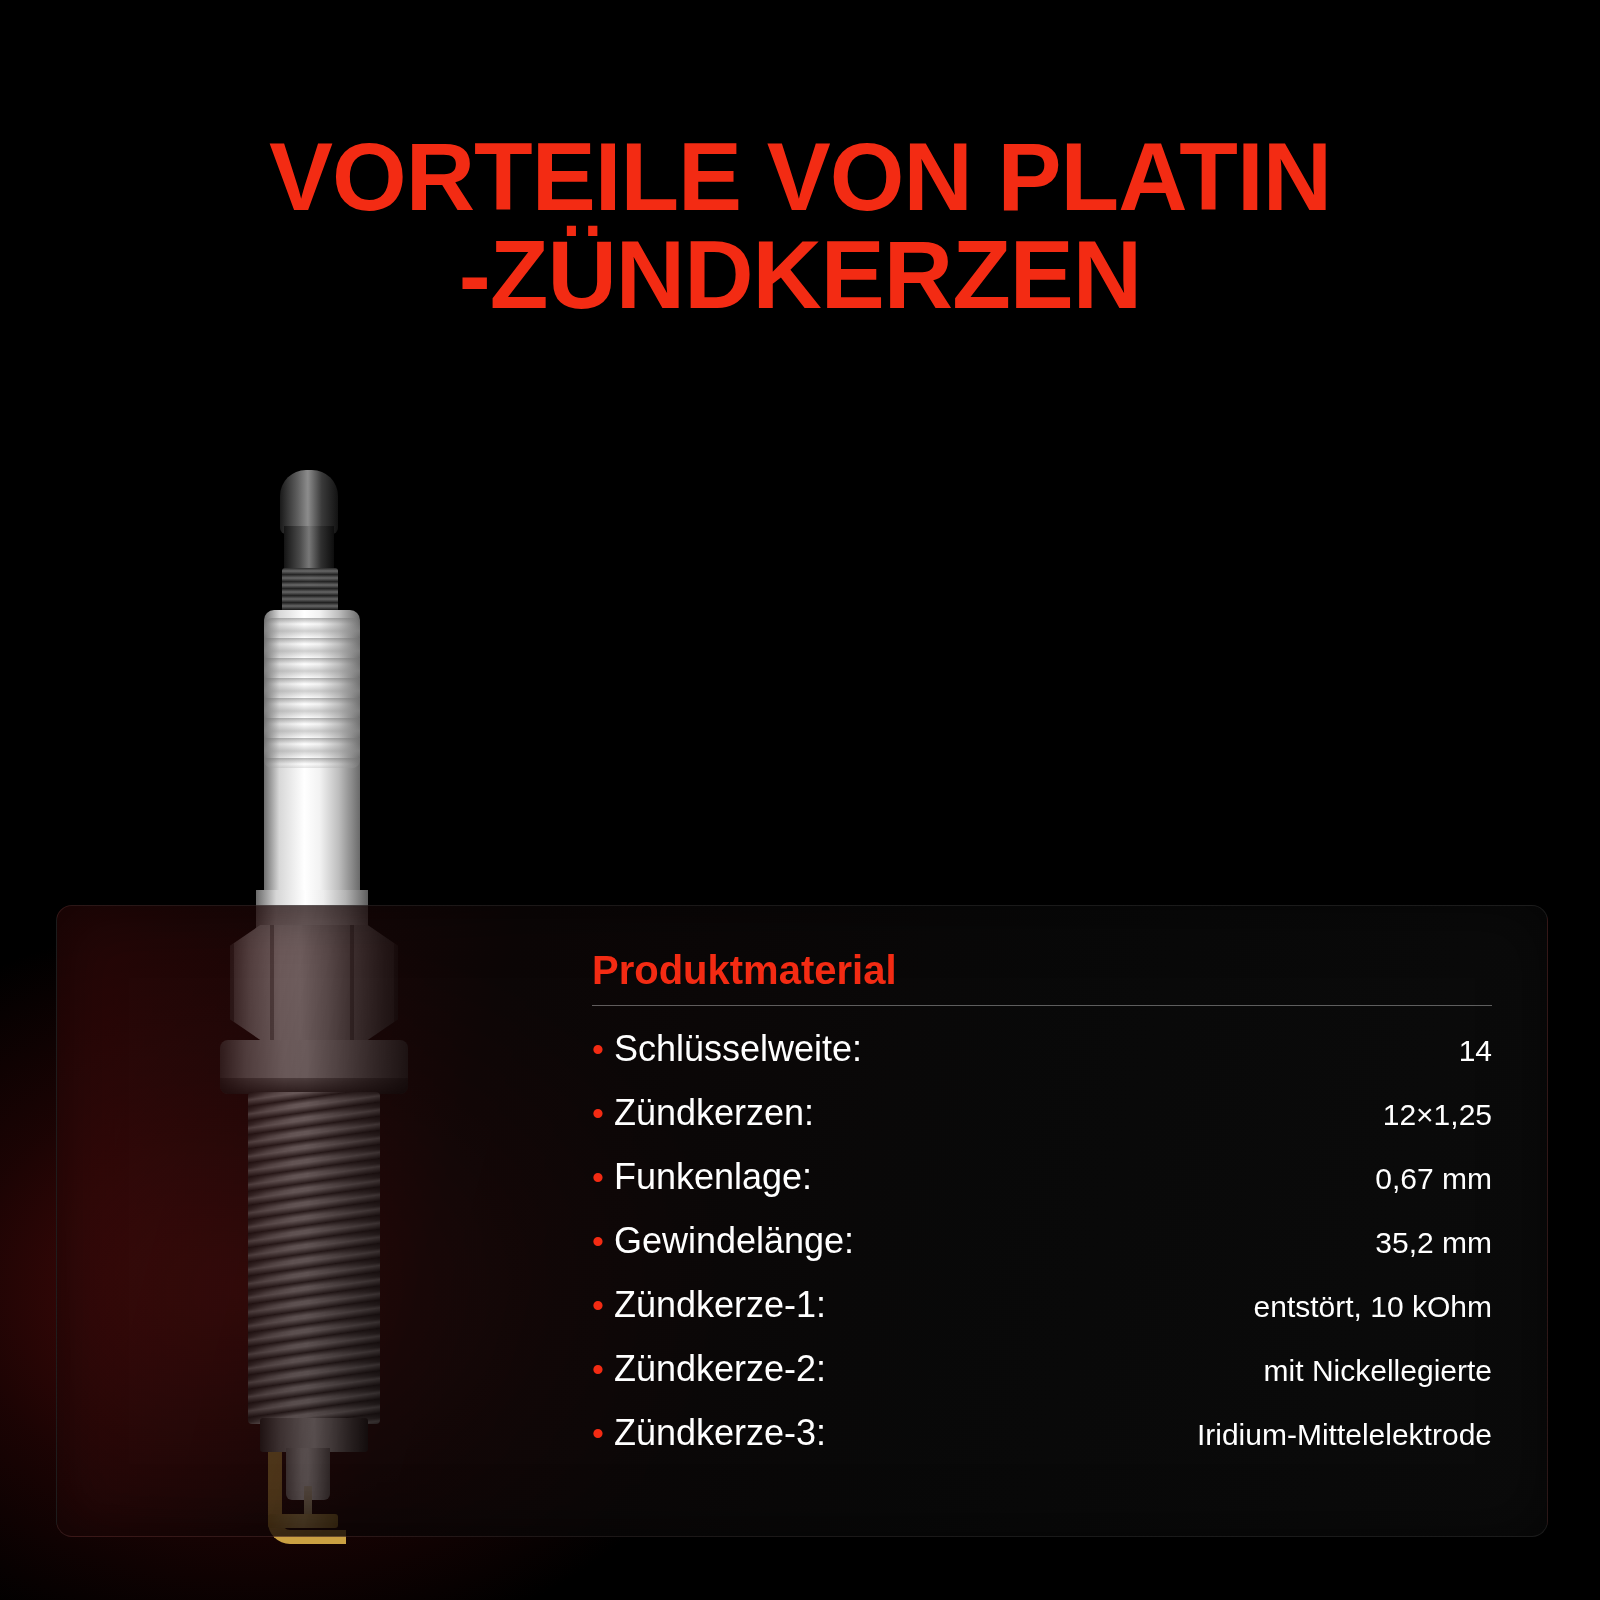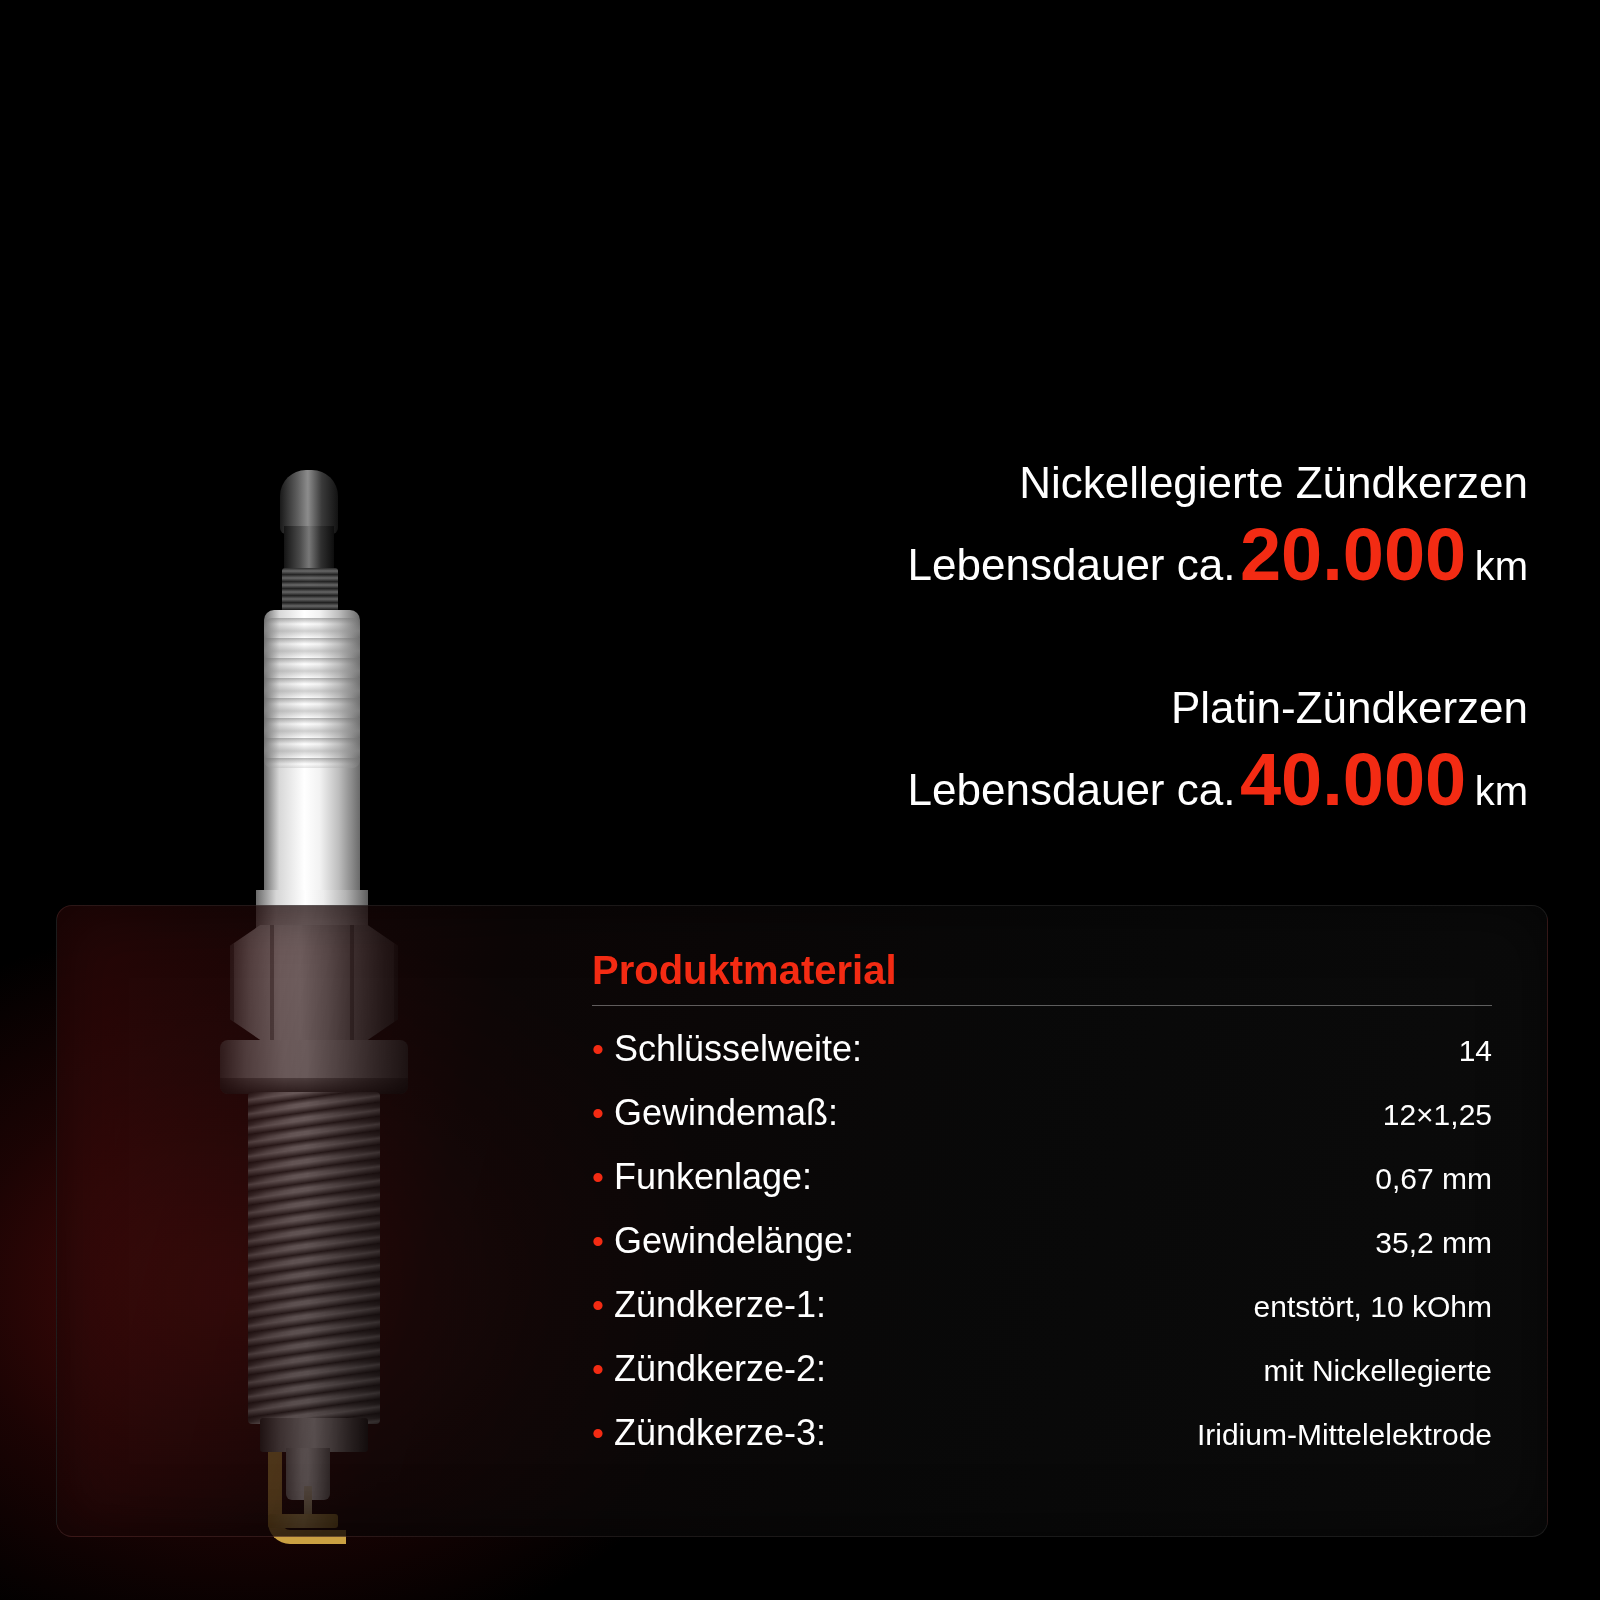--- a/index.html
+++ b/index.html
@@ -246,81 +246,64 @@
     left: 56px; top: 1044px; width: 70px; height: 14px;
     background: linear-gradient(90deg, #b8902f, #e3c371, #a9842c);
     border-radius: 3px;
   }
 </style>
 </head>
 <body>
 
 <div class="stage">
 
+  <div class="headline">
+    <span class="l1">VORTEILE VON PLATIN</span>
+    <span class="l2">-ZÜNDKERZEN</span>
+  </div>
 
   <div class="plug">
     <div class="p-terminal"></div>
     <div class="p-stem"></div>
     <div class="p-stem-rings"></div>
     <div class="p-ceramic"></div>
     <div class="p-ribs"></div>
     <div class="p-ceramic-lower"></div>
     <div class="p-hex"></div>
     <div class="p-hex-lines"></div>
     <div class="p-washer"></div>
     <div class="p-washer-shadow"></div>
     <div class="p-thread"></div>
     <div class="p-tipring"></div>
     <div class="p-insul-tip"></div>
     <div class="p-center-el"></div>
     <div class="p-ground"></div>
     <div class="p-ground2"></div>
   </div>
 
-  <div class="lifespan">
-
-    <div class="ls-group">
-      <div class="ls-title">Nickellegierte Zündkerzen</div>
-      <div class="ls-line">
-        <span class="ls-label">Lebensdauer ca.</span>
-        <span class="ls-value">20.000</span>
-        <span class="ls-unit">km</span>
-      </div>
-    </div>
-
-    <div class="ls-group">
-      <div class="ls-title">Platin-Zündkerzen</div>
-      <div class="ls-line">
-        <span class="ls-label">Lebensdauer ca.</span>
-        <span class="ls-value">40.000</span>
-        <span class="ls-unit">km</span>
-      </div>
-    </div>
-
-  </div>
 
   <div class="panel"></div>
 
   <div class="spec-wrap">
     <div class="spec-title">Produktmaterial</div>
     <div class="spec-rule"></div>
     <div class="spec-list">
 
       <div class="spec-row">
         <div class="spec-key">
           <span class="bullet">•</span>
           <span>Schlüsselweite:</span>
         </div>
         <div class="spec-val">14</div>
       </div>
 
       <div class="spec-row">
         <div class="spec-key">
           <span class="bullet">•</span>
-          <span>Gewindemaß:</span>
+          <span>Zündkerzen:</span>
         </div>
         <div class="spec-val">12×1,25</div>
       </div>
 
       <div class="spec-row">
         <div class="spec-key">
           <span class="bullet">•</span>
           <span>Funkenlage:</span>
         </div>
         <div class="spec-val">0,67 mm</div>

